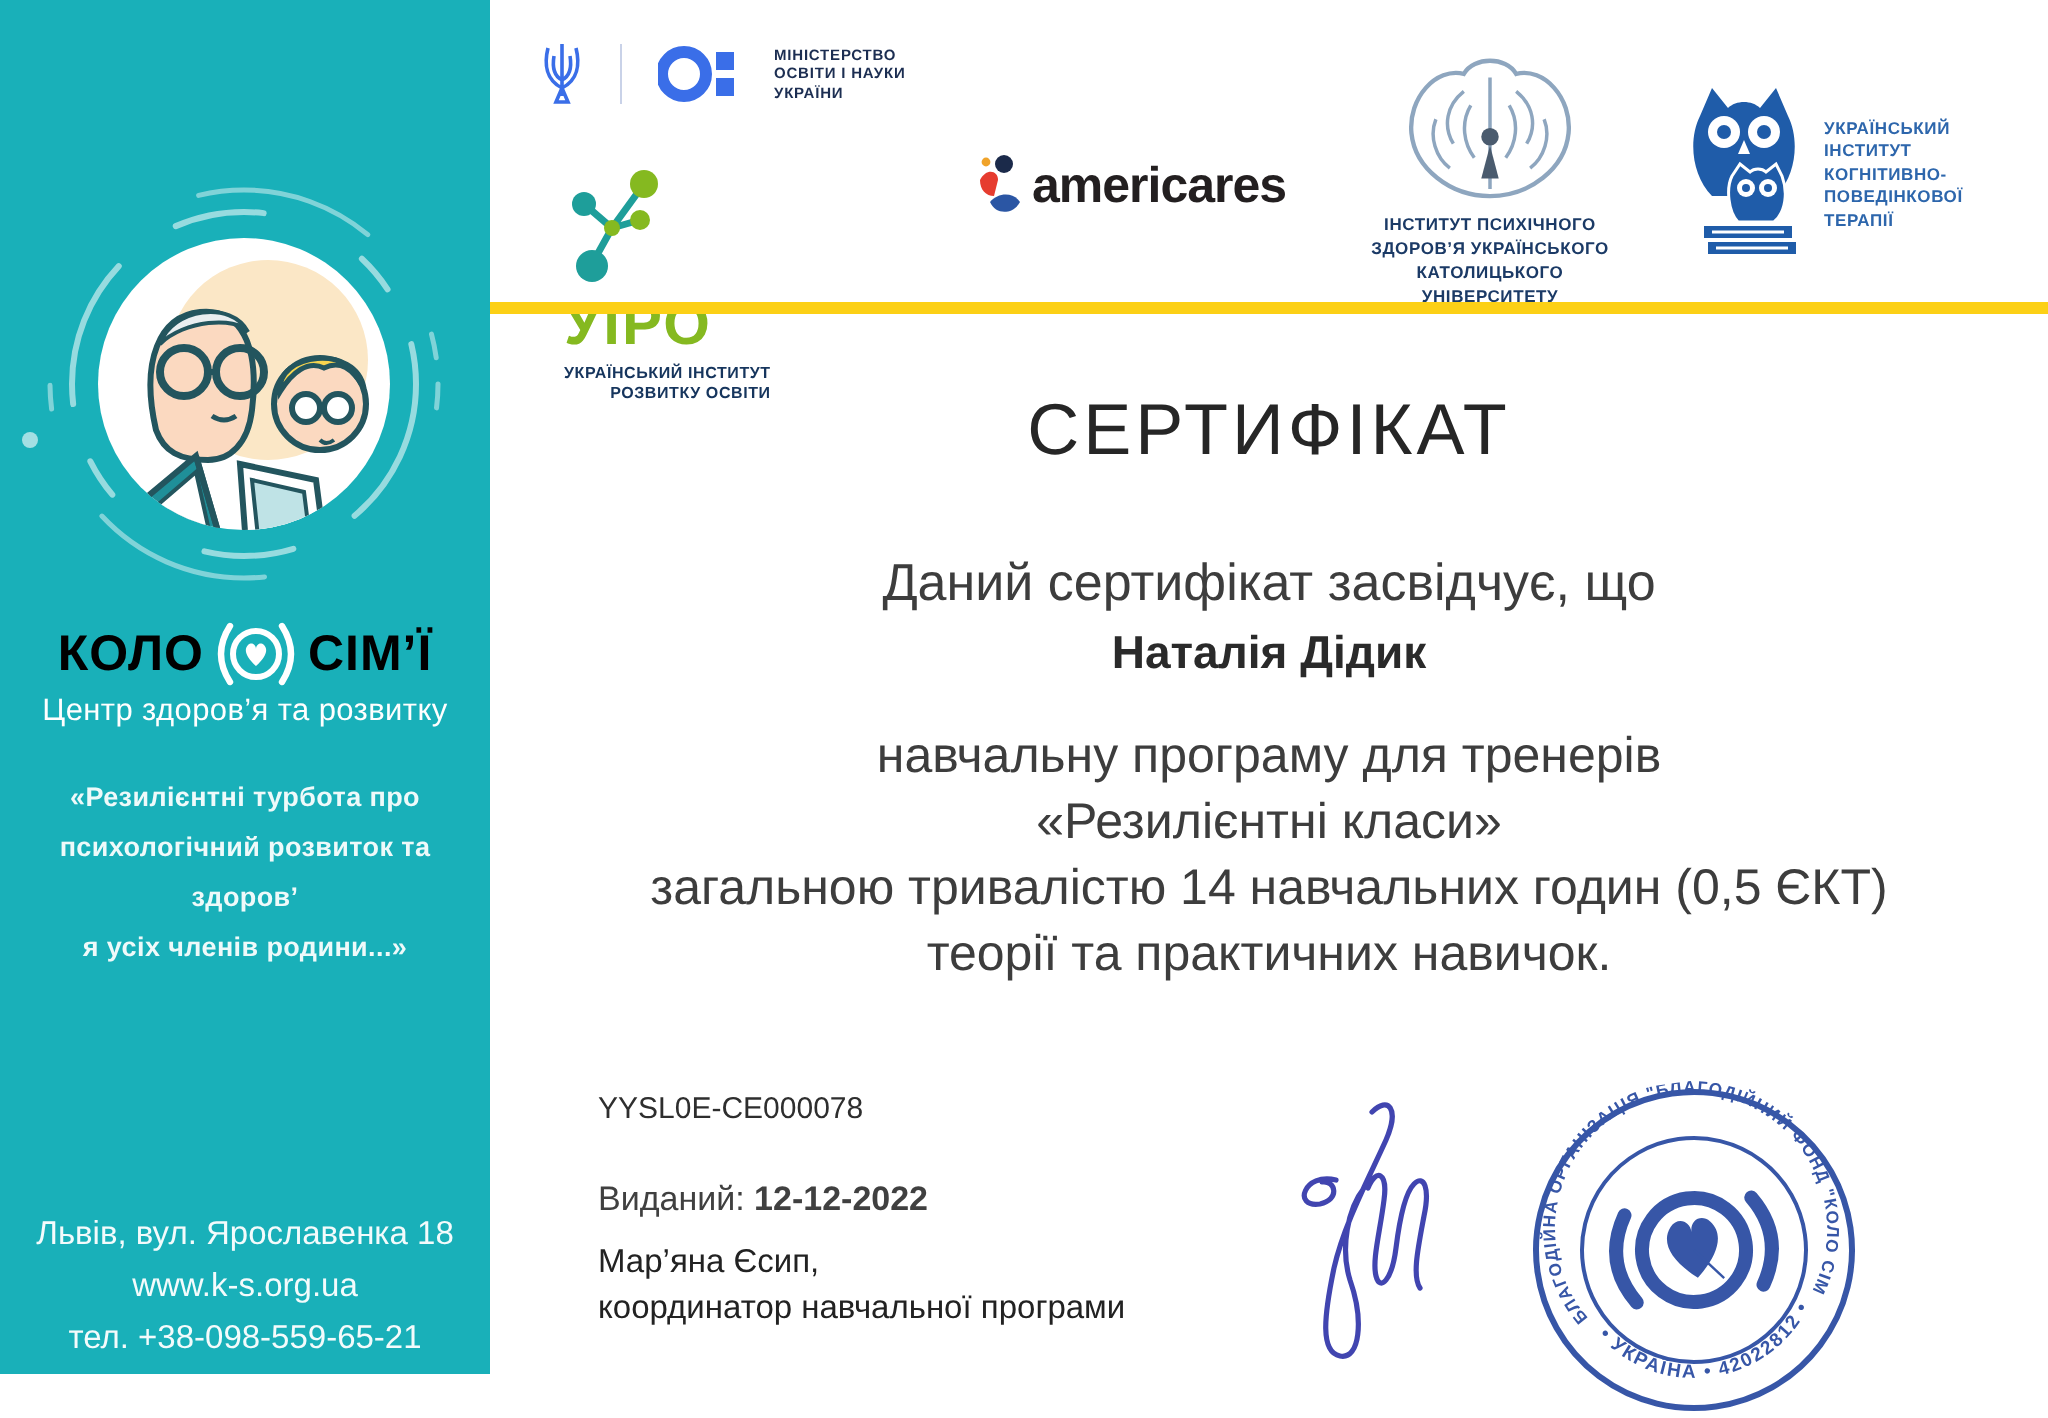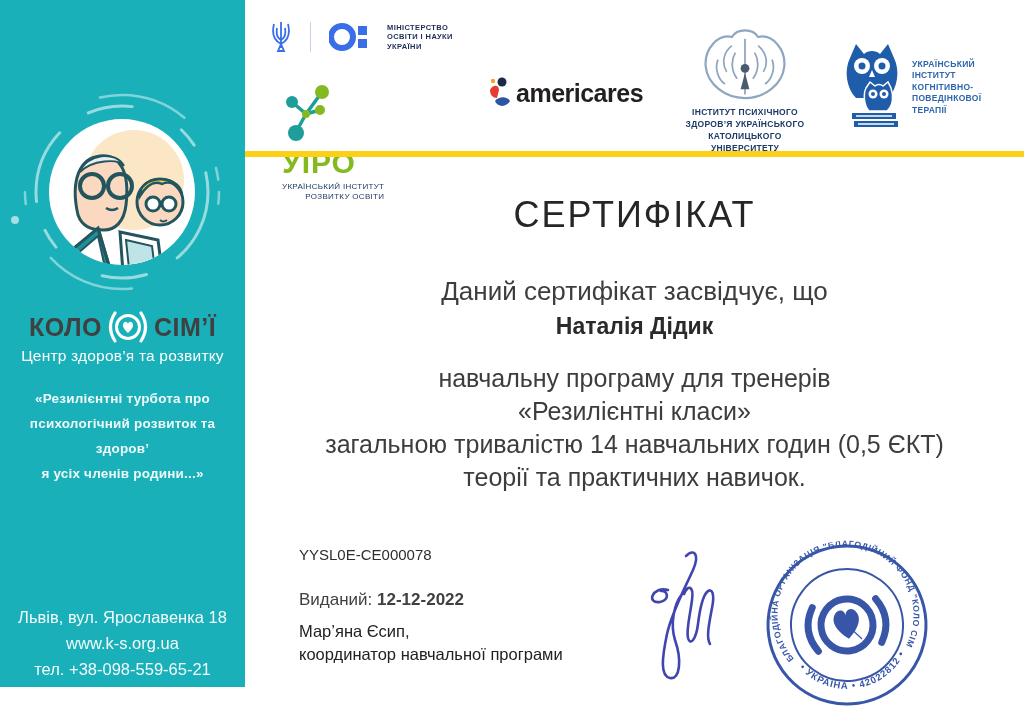--- a/index.html
+++ b/index.html
@@ -3,33 +3,33 @@
 <meta charset="utf-8">
 <style>
   html,body{margin:0;padding:0;background:#fff;}
   .canvas{position:relative;width:1024px;height:709px;background:#ffffff;overflow:hidden;
           font-family:"Liberation Sans",sans-serif;}
   .abs{position:absolute;}
 
   
   .sidebar{left:0;top:0;width:245px;height:687px;background:#19b0b9;}
   .side-logo-row{left:0;top:310px;width:245px;display:flex;align-items:center;justify-content:center;gap:3px;}
-  .side-logo-txt{color:#404040;font-weight:bold;font-size:25px;letter-spacing:.5px;}
+  .side-logo-txt{color:#000000;font-weight:bold;font-size:25px;letter-spacing:.5px;}
   .side-tagline{left:0;top:347px;width:245px;text-align:center;color:#fff;font-size:15.5px;letter-spacing:.2px;}
   .side-quote{left:10px;top:386px;width:225px;text-align:center;color:rgba(255,255,255,.93);
               font-size:13.5px;line-height:25px;font-weight:bold;letter-spacing:.2px;}
   .side-contact{left:0;top:604px;width:245px;text-align:center;color:rgba(255,255,255,.95);
                 font-size:16.5px;line-height:26px;}
 
   
   .logo-mon{left:270px;top:20px;display:flex;align-items:center;gap:18px;}
   .mon-text{font-size:7.5px;font-weight:bold;color:#1c2e52;line-height:9.5px;letter-spacing:.4px;}
   .logo-uiro{left:282px;top:80px;display:flex;align-items:flex-start;gap:4px;flex-direction:column;}
   .uiro-abbr{font-size:30px;font-weight:bold;color:#85b920;letter-spacing:1px;line-height:34px;}
-  .uiro-sub{font-size:8px;font-weight:normal;color:#16355d;line-height:10px;text-align:right;letter-spacing:.3px;margin-top:2px;}
+  .uiro-sub{font-size:8px;font-weight:bold;color:#16355d;line-height:10px;text-align:right;letter-spacing:.3px;margin-top:2px;}
   .logo-americares{left:487px;top:76px;display:flex;align-items:center;gap:3px;}
   .americares-txt{font-size:25px;font-weight:bold;color:#231f20;letter-spacing:-.5px;}
   .logo-ipz{left:682px;top:24px;width:126px;text-align:center;}
   .ipz-text{font-size:8.5px;font-weight:bold;color:#1b3a66;line-height:12px;letter-spacing:.3px;margin-top:2px;}
   .logo-uicbt{left:840px;top:40px;display:flex;align-items:center;gap:8px;}
   .uicbt-text{font-size:8.5px;font-weight:bold;color:#2d66ac;line-height:11.5px;letter-spacing:.3px;text-align:left;}
 
   .divider{left:245px;top:151px;width:779px;height:6px;background:#fcd016;}
 
   

